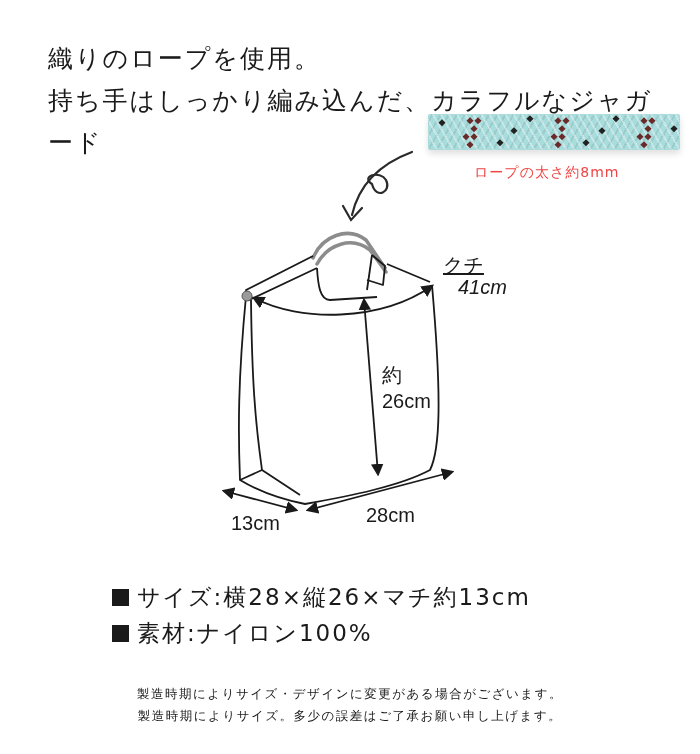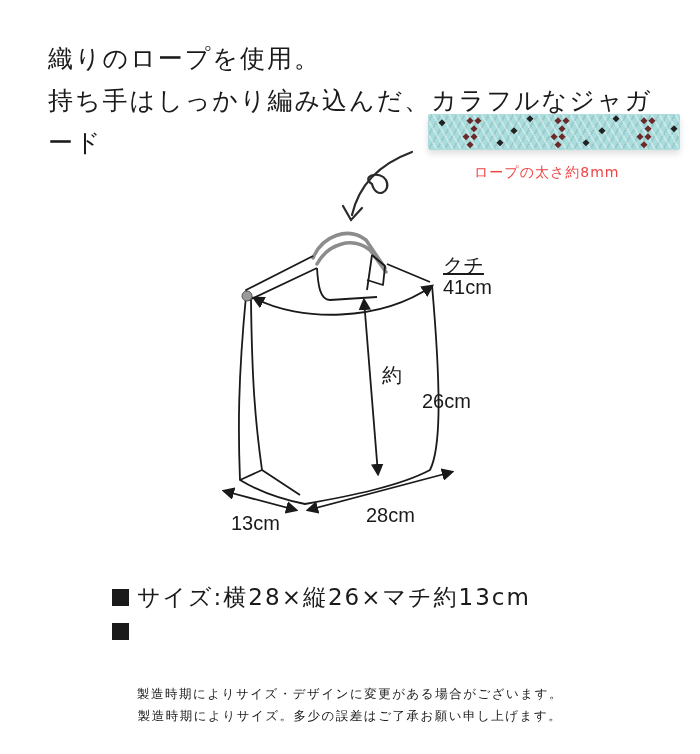--- a/index.html
+++ b/index.html
@@ -113,27 +113,27 @@
   <path d="M254,298 C300,322 380,322 432,286" fill="none" stroke="#1a1a1a" stroke-width="1.8" marker-start="url(#ah)" marker-end="url(#ah)"></path>
 
   <path d="M364,300 L378,474" fill="none" stroke="#1a1a1a" stroke-width="1.8" marker-start="url(#ah)" marker-end="url(#ah)"></path>
 
   <path d="M224,491 L296,510" fill="none" stroke="#1a1a1a" stroke-width="1.8" marker-start="url(#ah)" marker-end="url(#ah)"></path>
 
   <path d="M308,510 L452,472" fill="none" stroke="#1a1a1a" stroke-width="1.8" marker-start="url(#ah)" marker-end="url(#ah)"></path>
 </svg>
 
 <div class="dim-label" style="left:443px; top:254px;text-decoration:underline;">クチ</div>
-<div class="dim-label" style="left:443px; top:276px;">41cm</div>
+<div class="dim-label" style="left:458px; top:276px;font-style:italic;">41cm</div>
 <div class="dim-label" style="left:382px; top:364px;">約</div>
-<div class="dim-label" style="left:382px; top:390px;margin-left:40px;">26cm</div>
+<div class="dim-label" style="left:382px; top:390px;">26cm</div>
 <div class="dim-label" style="left:217px; top:512px;margin-left:14px;">13cm</div>
 <div class="dim-label" style="left:366px; top:504px;">28cm</div>
 
 <div class="spec" style="top:582px;">
   <span class="bullet"></span><span>サイズ:横28×縦26×マチ約13cm</span>
 </div>
 <div class="spec" style="top:618px;">
-  <span class="bullet"></span>
+  <span class="bullet"></span><span>素材:ナイロン100%</span>
 </div>
 
 <div class="note" style="top:686px;font-family:Liberation Serif, serif;">製造時期によりサイズ・デザインに変更がある場合がございます。</div>
 <div class="note" style="top:708px;">製造時期によりサイズ。多少の誤差はご了承お願い申し上げます。</div>
 
 </body></html>

